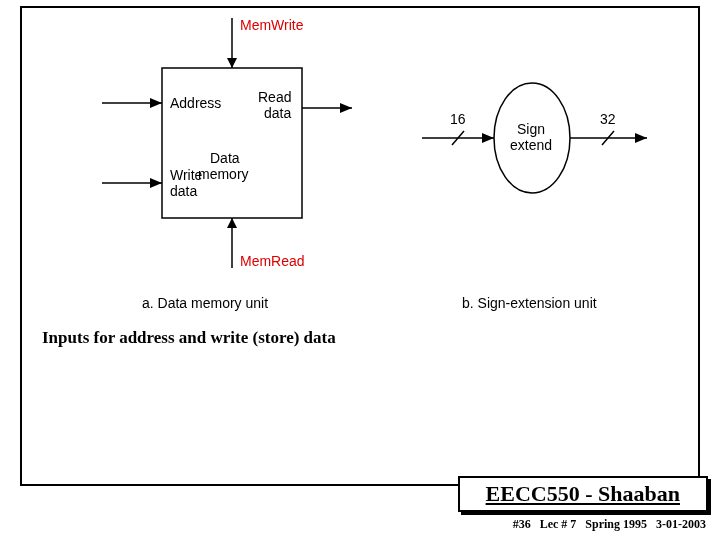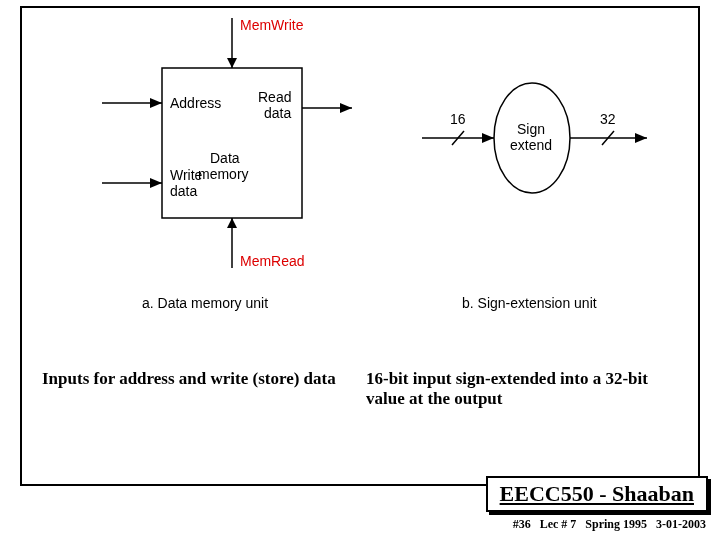--- a/index.html
+++ b/index.html
@@ -24,34 +24,32 @@
     line-height: 1.15;
   }
   .diagrams {
     position: relative;
     width: 100%;
     height: 320px;
   }
   .captions {
     display: flex;
     padding: 0 20px 10px;
-    gap: 24px;
-    margin-top: 41px;
   }
   .caption {
     font-size: 17px;
     font-weight: bold;
     line-height: 1.18;
   }
   .caption.left { flex: 0 0 300px; }
   .caption.right { flex: 1; }
   .course-box {
     position: absolute;
     right: 12px; bottom: 28px;
-    padding: 3px 12px;
+    padding: 3px 26px;
     background: #fff;
     border: 2px solid #000;
     box-shadow: 3px 3px 0 #000;
     font-size: 22px;
     font-weight: bold;
     text-decoration: underline;
   }
   .footer {
     position: absolute;
     right: 14px;
@@ -120,21 +118,20 @@
 
       <text class="svg-text" x="70" y="300">b. Sign-extension unit</text>
     </svg>
 
   </div>
 
   <div class="captions">
     <div class="caption left">
       <span>Inputs for address and write (store) data</span><br>
     </div>
-    <div class="caption right">16-bit input sign-extended into a 32-bit value at the output</div>
   </div>
 </div>
 
 <div class="course-box">EECC550 - Shaaban</div>
 
 <div class="footer">
   <span>#36</span>&nbsp;&nbsp;
   <span>Lec # 7</span>&nbsp;&nbsp;
   <span>Spring 1995</span>&nbsp;&nbsp;
   <span>3-01-2003</span>

